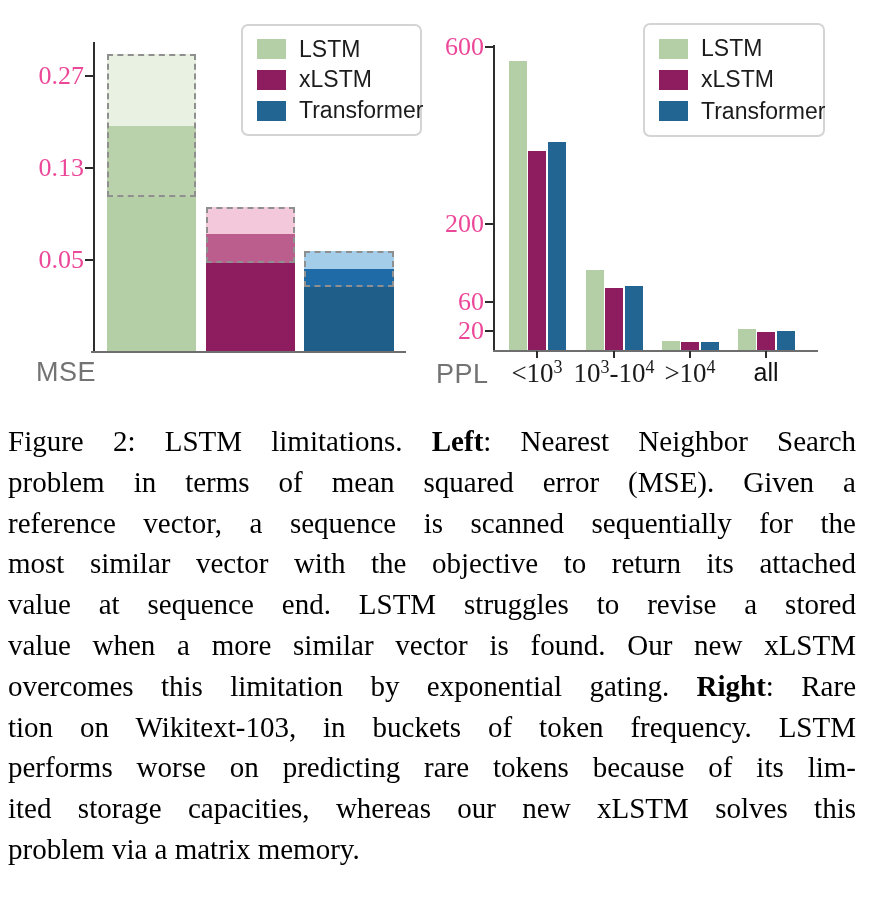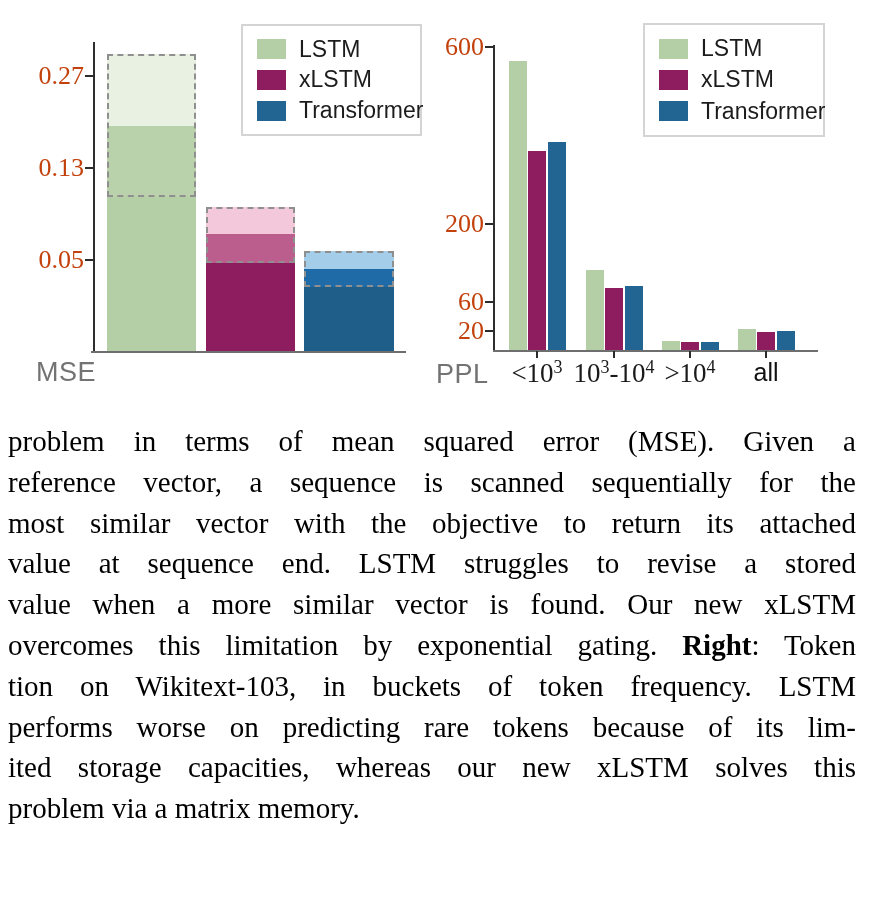--- a/index.html
+++ b/index.html
@@ -1,28 +1,28 @@
 <!DOCTYPE html>
 <html><head>
 <meta charset="utf-8">
 <style>
   html,body{margin:0;padding:0;background:#ffffff;}
   #root{position:relative;width:882px;height:906px;background:#ffffff;overflow:hidden;
         font-family:"Liberation Sans",sans-serif;}
   .abs{position:absolute;}
   .sans{font-family:"Liberation Sans",sans-serif;}
   .ytick-label{position:absolute;text-align:right;font-family:"Liberation Serif",serif;
-               font-size:26px;color:#c2410c;line-height:26px;white-space:nowrap;}
+               font-size:26px;color:#ec4899;line-height:26px;white-space:nowrap;}
   .tickmark{position:absolute;background:#2b2b2b;}
   .axis-v{position:absolute;background:#2e2e2e;width:2px;}
   .axis-h{position:absolute;background:#6e6e6e;height:2px;}
   .bar-seg{position:absolute;}
   .range-box{position:absolute;border:2px dashed #8f8f8f;box-sizing:border-box;background:transparent;}
   .axis-name{position:absolute;font-size:27px;color:#737373;letter-spacing:0.5px;}
-  .legend{position:absolute;background:#ffffff;border:2px solid #d4d4d4;border-radius:0;
+  .legend{position:absolute;background:#ffffff;border:2px solid #d4d4d4;border-radius:7px;
           display:flex;flex-direction:column;justify-content:space-around;
           padding:8px 14px;box-sizing:border-box;}
   .legend-item{display:flex;align-items:center;gap:13px;}
   .legend-swatch{width:29px;height:20px;flex:0 0 auto;}
   .legend-label{font-size:23px;color:#1c1c1c;white-space:nowrap;}
   .xcat{position:absolute;font-family:"Liberation Serif",serif;font-size:27px;color:#1a1a1a;
         white-space:nowrap;transform:translateX(-50%);}
   .xcat .sup{font-size:18px;position:relative;top:-9px;}
   .xcat.sans-cat{font-family:"Liberation Sans",sans-serif;font-size:25px;color:#111;}
   #caption{position:absolute;left:8px;top:421px;width:848px;color:#000;
@@ -120,25 +120,26 @@
           <span class="legend-label">xLSTM</span>
         </div>
         <div class="legend-item">
           <div class="legend-swatch" style="background: rgb(34, 101, 147);"></div>
           <span class="legend-label">Transformer</span>
         </div>
       </div>
   </div>
 
   <div id="caption">
+      <div class="cap-line just"><span>Figure 2: LSTM limitations. </span><b>Left</b><span>: Nearest Neighbor Search</span></div>
       <div class="cap-line just"><span>problem in terms of mean squared error (MSE). Given a</span></div>
       <div class="cap-line just"><span>reference vector, a sequence is scanned sequentially for the</span></div>
       <div class="cap-line just"><span>most similar vector with the objective to return its attached</span></div>
       <div class="cap-line just"><span>value at sequence end. LSTM struggles to revise a stored</span></div>
       <div class="cap-line just"><span>value when a more similar vector is found. Our new xLSTM</span></div>
-      <div class="cap-line just"><span>overcomes this limitation by exponential gating. </span><b>Right</b><span>: Token</span></div>
+      <div class="cap-line just"><span>overcomes this limitation by exponential gating. </span><b>Right</b><span>: Rare</span></div>
       <div class="cap-line just"><span>tion on Wikitext-103, in buckets of token frequency. LSTM</span></div>
       <div class="cap-line just"><span>performs worse on predicting rare tokens because of its lim-</span></div>
       <div class="cap-line just"><span>ited storage capacities, whereas our new xLSTM solves this</span></div>
       <div class="cap-line"><span>problem via a matrix memory.</span></div>
     </div>
 
 </div>
 
 </body></html>

